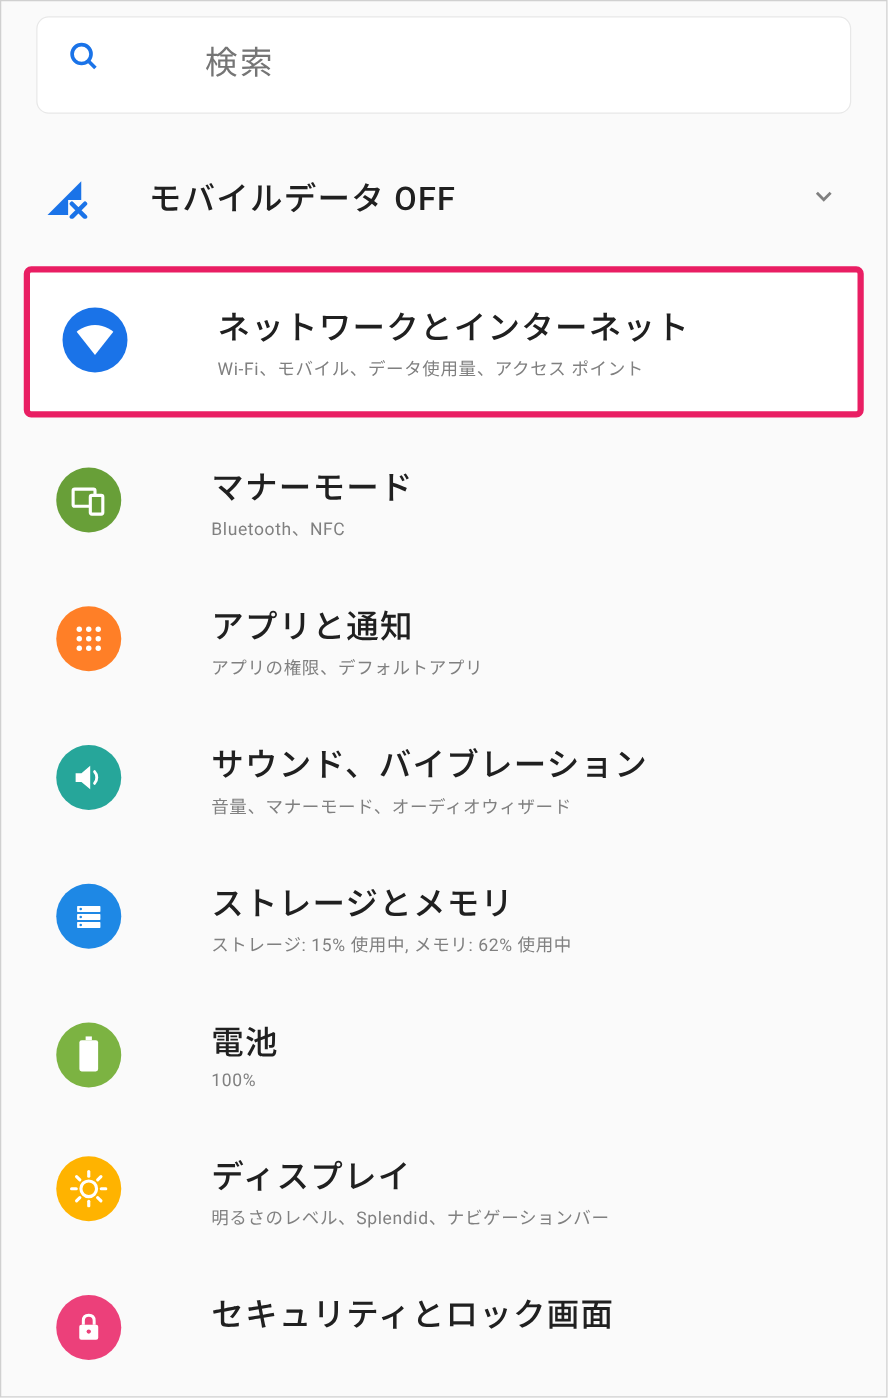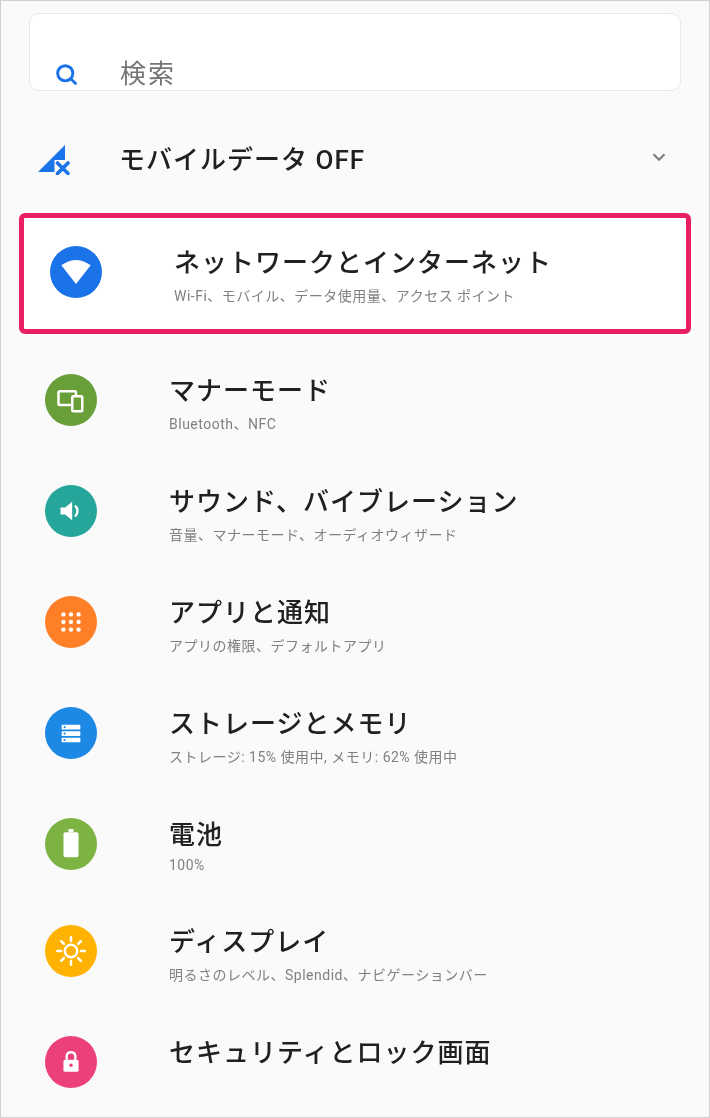--- a/index.html
+++ b/index.html
@@ -13,23 +13,24 @@
     }
     .container {
       padding: 0;
     }
     .search-bar {
       margin: 12px 28px 20px 28px;
       background: #fff;
       border-radius: 10px;
       height: 78px;
       display: flex;
-      align-items: flex-end;
-      padding: 0 22px;
+      align-items: flex-start;
+      padding: 16px 22px;
       border: 1px solid #e8e8e8;
+      gap: 44px;
     }
     .search-bar .icon {
       width: 30px;
       height: 30px;
       display: flex;
       align-items: center;
       justify-content: center;
       margin-right: 38px;
     }
     .search-bar .placeholder {
@@ -173,49 +174,49 @@
         <rect x="13" y="9" width="8" height="12" rx="1" fill="#689f38" stroke="#fff"></rect>
       </svg>
     </div>
     <div class="text-block">
       <div class="title">マナーモード</div>
       <div class="subtitle">Bluetooth、NFC</div>
     </div>
   </div>
 
   <div class="settings-item in-list">
-    <div class="icon-circle bg-teal">
-      <svg width="28" height="28" viewBox="0 0 24 24" fill="#fff">
-        <path d="M3 9 L3 15 L7 15 L13 20 L13 4 L7 9 Z"></path>
-        <path d="M16 8 C18 10 18 14 16 16" fill="none" stroke="#fff" stroke-width="2" stroke-linecap="round"></path>
-      </svg>
-    </div>
-    <div class="text-block">
-      <div class="title">サウンド、バイブレーション</div>
-      <div class="subtitle">音量、マナーモード、オーディオウィザード</div>
-    </div>
-  </div>
-
-  <div class="settings-item in-list">
     <div class="icon-circle bg-orange">
       <svg width="26" height="26" viewBox="0 0 24 24" fill="#fff">
         <circle cx="5" cy="5" r="2"></circle>
           <circle cx="12" cy="5" r="2"></circle>
           <circle cx="19" cy="5" r="2"></circle>
         <circle cx="5" cy="12" r="2"></circle>
           <circle cx="12" cy="12" r="2"></circle>
           <circle cx="19" cy="12" r="2"></circle>
         <circle cx="5" cy="19" r="2"></circle>
           <circle cx="12" cy="19" r="2"></circle>
           <circle cx="19" cy="19" r="2"></circle>
       </svg>
     </div>
     <div class="text-block">
       <div class="title">アプリと通知</div>
       <div class="subtitle">アプリの権限、デフォルトアプリ</div>
+    </div>
+  </div>
+
+  <div class="settings-item in-list">
+    <div class="icon-circle bg-teal">
+      <svg width="28" height="28" viewBox="0 0 24 24" fill="#fff">
+        <path d="M3 9 L3 15 L7 15 L13 20 L13 4 L7 9 Z"></path>
+        <path d="M16 8 C18 10 18 14 16 16" fill="none" stroke="#fff" stroke-width="2" stroke-linecap="round"></path>
+      </svg>
+    </div>
+    <div class="text-block">
+      <div class="title">サウンド、バイブレーション</div>
+      <div class="subtitle">音量、マナーモード、オーディオウィザード</div>
     </div>
   </div>
 
   <div class="settings-item in-list">
     <div class="icon-circle bg-blue2">
       <svg width="28" height="28" viewBox="0 0 24 24" fill="#fff">
         <rect x="3" y="4" width="18" height="16" rx="1" fill="none" stroke="#fff" stroke-width="0"></rect>
         <rect x="4" y="5" width="16" height="4" rx="0.5"></rect>
         <rect x="4" y="10.5" width="16" height="4" rx="0.5"></rect>
         <rect x="4" y="16" width="16" height="4" rx="0.5"></rect>

